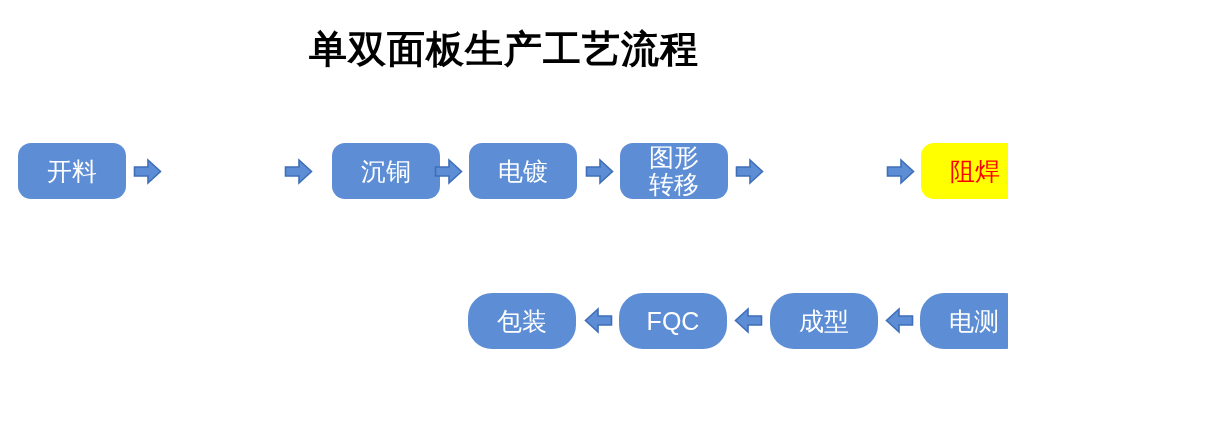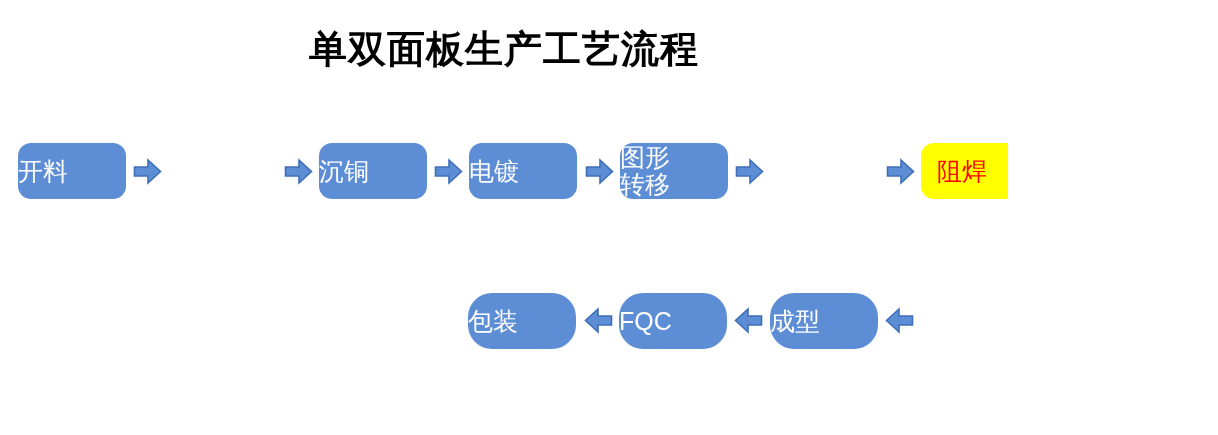--- a/index.html
+++ b/index.html
@@ -26,32 +26,31 @@
   }
   .node {
     position: absolute;
     width: 108px;
     height: 56px;
     border-radius: 13px;
     background: var(--node-fill, #5C8DD5);
     color: var(--node-text, #fff);
     display: flex;
     align-items: center;
-    justify-content: flex-start;
+    justify-content: center;
     text-align: center;
     font-size: 25px;
     line-height: 1.08;
     white-space: pre-line;
   }
   .row1 { top: 143px; }
   .row2 { top: 293px; border-radius: 24px; }
   .node.highlight {
     background: var(--highlight-fill, #FFFF00);
     color: var(--highlight-text, #FF0000);
-    padding-left: 16px;
   }
   .arrow {
     position: absolute;
     line-height: 0;
   }
   .arrow svg polygon {
     fill: var(--arrow-fill, #5C8DD5);
     stroke: var(--arrow-stroke, #3E6FB8);
     stroke-width: 1.6;
   }
@@ -59,21 +58,21 @@
   .arrow-l { top: 307px; }
 </style>
 </head>
 <body>
 
 <div class="page">
 
   <h1 class="title">单双面板生产工艺流程</h1>
 
   <div class="node row1" style="left:18px"><span>开料</span></div>
-  <div class="node row1" style="left:319px"><span>沉铜</span></div>
+  <div class="node row1" style="left:332px"><span>沉铜</span></div>
   <div class="node row1" style="left:620px"><span>图形
 转移</span></div>
   <div class="node row1" style="left:469px"><span>电镀</span></div>
   <div class="node row1 highlight" style="left:921px"><span>阻焊</span></div>
 
   <div class="arrow arrow-r" style="left:133px"><svg width="29" height="27" viewBox="0 0 29 27">
         <polygon points="1.5,9 15,9 15,2 27.5,13.5 15,25 15,18 1.5,18"></polygon>
       </svg></div>
   <div class="arrow arrow-r" style="left:284px"><svg width="29" height="27" viewBox="0 0 29 27">
         <polygon points="1.5,9 15,9 15,2 27.5,13.5 15,25 15,18 1.5,18"></polygon>
@@ -91,20 +90,21 @@
         <polygon points="1.5,9 15,9 15,2 27.5,13.5 15,25 15,18 1.5,18"></polygon>
       </svg></div>
   <div class="arrow arrow-r" style="left:1036px"><svg width="29" height="27" viewBox="0 0 29 27">
         <polygon points="1.5,9 15,9 15,2 27.5,13.5 15,25 15,18 1.5,18"></polygon>
       </svg></div>
 
   <div class="arrow" style="left:1105px; top:213px"><svg width="46" height="62" viewBox="0 0 46 62">
         <polygon points="12,1.5 34,1.5 34,40 44,40 23,60 2,40 12,40"></polygon>
       </svg></div>
 
+  <div class="node row2" style="left:920px"><span>电测</span></div>
   <div class="node row2" style="left:619px"><span>FQC</span></div>
   <div class="node row2" style="left:770px"><span>成型</span></div>
   <div class="node row2" style="left:468px"><span>包装</span></div>
 
   <div class="arrow arrow-l" style="left:1035px"><svg width="29" height="27" viewBox="0 0 29 27">
         <polygon points="27.5,9 14,9 14,2 1.5,13.5 14,25 14,18 27.5,18"></polygon>
       </svg></div>
   <div class="arrow arrow-l" style="left:885px"><svg width="29" height="27" viewBox="0 0 29 27">
         <polygon points="27.5,9 14,9 14,2 1.5,13.5 14,25 14,18 27.5,18"></polygon>
       </svg></div>

